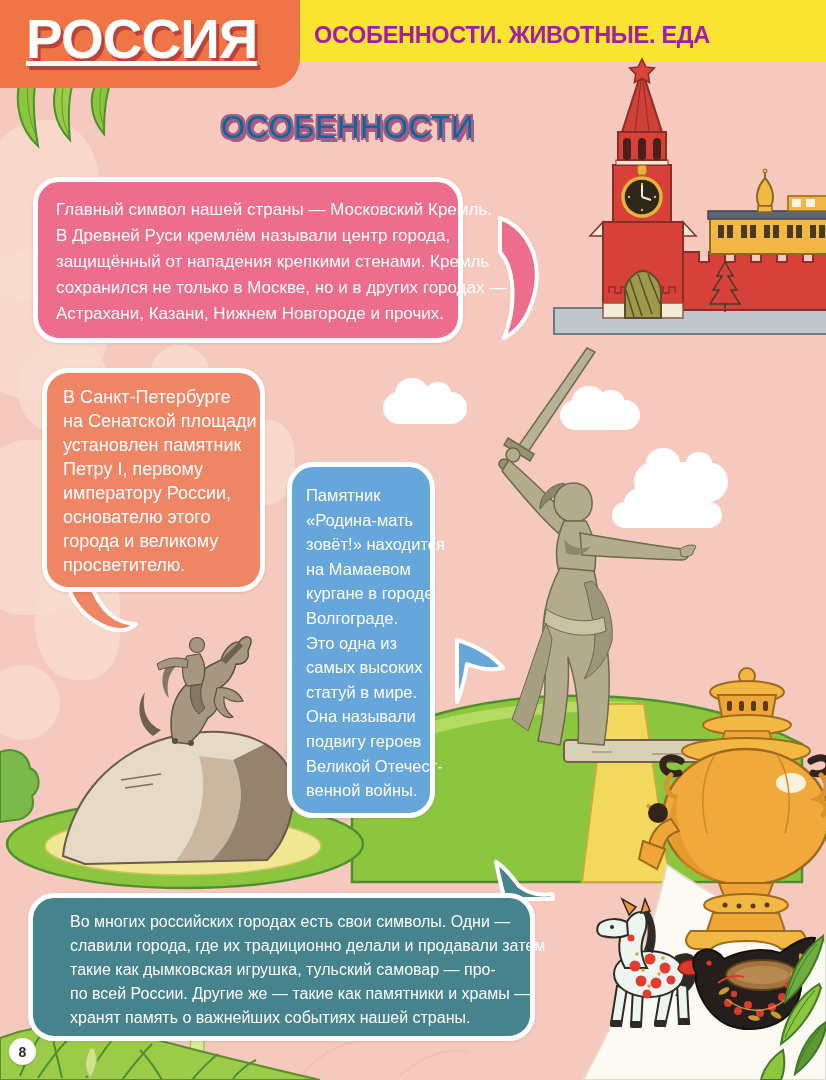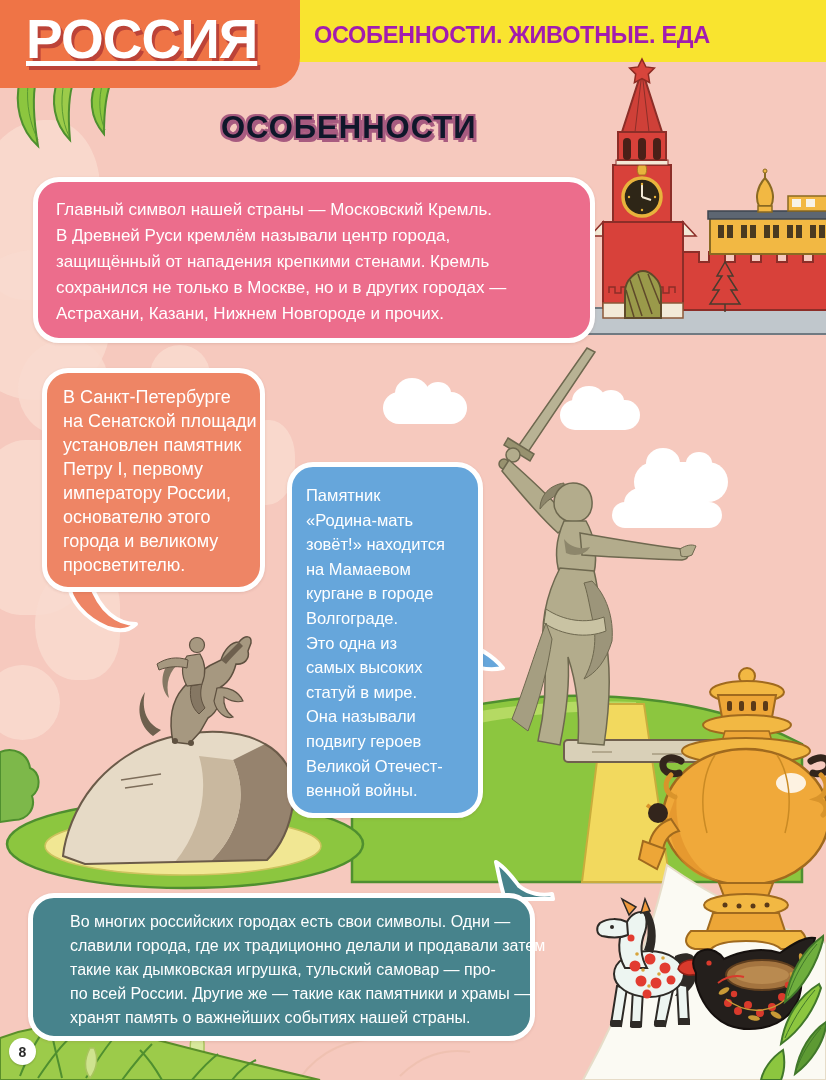--- a/index.html
+++ b/index.html
@@ -11,40 +11,40 @@
   
   .blob{position:absolute;background:#f9dacf;opacity:.85;z-index:1;}
   
   .band-yellow{position:absolute;left:0;top:0;width:826px;height:62px;background:#f9e42f;z-index:2;}
   .header-orange{position:absolute;left:0;top:0;width:300px;height:88px;background:#ef7446;
     border-radius:0 0 30px 0;z-index:4;}
   .page-title{position:absolute;left:26px;top:12px;font-size:55px;line-height:1;font-weight:800;
     color:#fff;letter-spacing:-1px;text-shadow:3px 4px 0 #bc4338,1px 1px 0 #d95b44;z-index:5;text-decoration:underline;}
   .header-subtitle{position:absolute;left:314px;top:22px;font-size:23.5px;font-weight:700;
     color:#a21caf;z-index:5;letter-spacing:-.3px;}
-  .section-title{position:absolute;left:221px;top:110px;font-size:31px;font-weight:700;color:#0f172a;
+  .section-title{position:absolute;left:221px;top:110px;font-size:31px;font-weight:400;color:#0369a1;
     letter-spacing:1px;z-index:6;
     text-shadow:-2px -2px 0 #a85b80,2px -2px 0 #a85b80,-2px 2px 0 #a85b80,2px 2px 0 #a85b80,3px 4px 0 #a85b80;}
   
   .cloud{position:absolute;background:#fff;border-radius:30px;z-index:3;}
   .cloud::before,.cloud::after{content:"";position:absolute;background:#fff;border-radius:50%;}
   .cloud::before{width:34px;height:30px;left:12px;top:-14px;}
   .cloud::after{width:26px;height:22px;right:16px;top:-10px;}
   
   svg.ill{position:absolute;overflow:visible;}
   
   .bubble{position:absolute;border:5px solid #fff;border-radius:26px;z-index:6;
     box-sizing:border-box;box-shadow:0 1px 3px rgba(120,60,50,.15);color:#fff;}
   .bubble .txt{padding:16px 18px;}
   .ln{white-space:nowrap;}
-  .bubble-kremlin{left:33px;top:177px;width:562px;height:166px;background:#ec6d8c;}
+  .bubble-kremlin{left:33px;top:177px;width:430px;height:166px;background:#ec6d8c;}
   .bubble-kremlin .txt{padding:15px 18px;font-size:17px;line-height:26px;}
   .bubble-peter{left:42px;top:368px;width:223px;height:224px;background:#ee8565;}
   .bubble-peter .txt{padding:12px 16px;font-size:18px;line-height:24px;}
-  .bubble-motherland{left:287px;top:462px;width:196px;height:356px;background:#66a6db;}
+  .bubble-motherland{left:287px;top:462px;width:148px;height:356px;background:#66a6db;}
   .bubble-motherland .txt{padding:16px 14px;font-size:16.5px;line-height:24.6px;}
   .bubble-symbols{left:28px;top:893px;width:507px;height:148px;background:#47838c;}
   .bubble-symbols .txt{padding:12px 37px;font-size:16px;line-height:24px;}
   .tail{position:absolute;z-index:5;overflow:visible;}
   
   .page-num{position:absolute;left:9px;top:1038px;width:27px;height:27px;background:#fff;border-radius:50%;
     z-index:8;display:flex;align-items:center;justify-content:center;font-size:14px;font-weight:700;color:#2a2a2a;
     box-shadow:0 1px 2px rgba(0,0,0,.2);}
 </style>
 </head>

